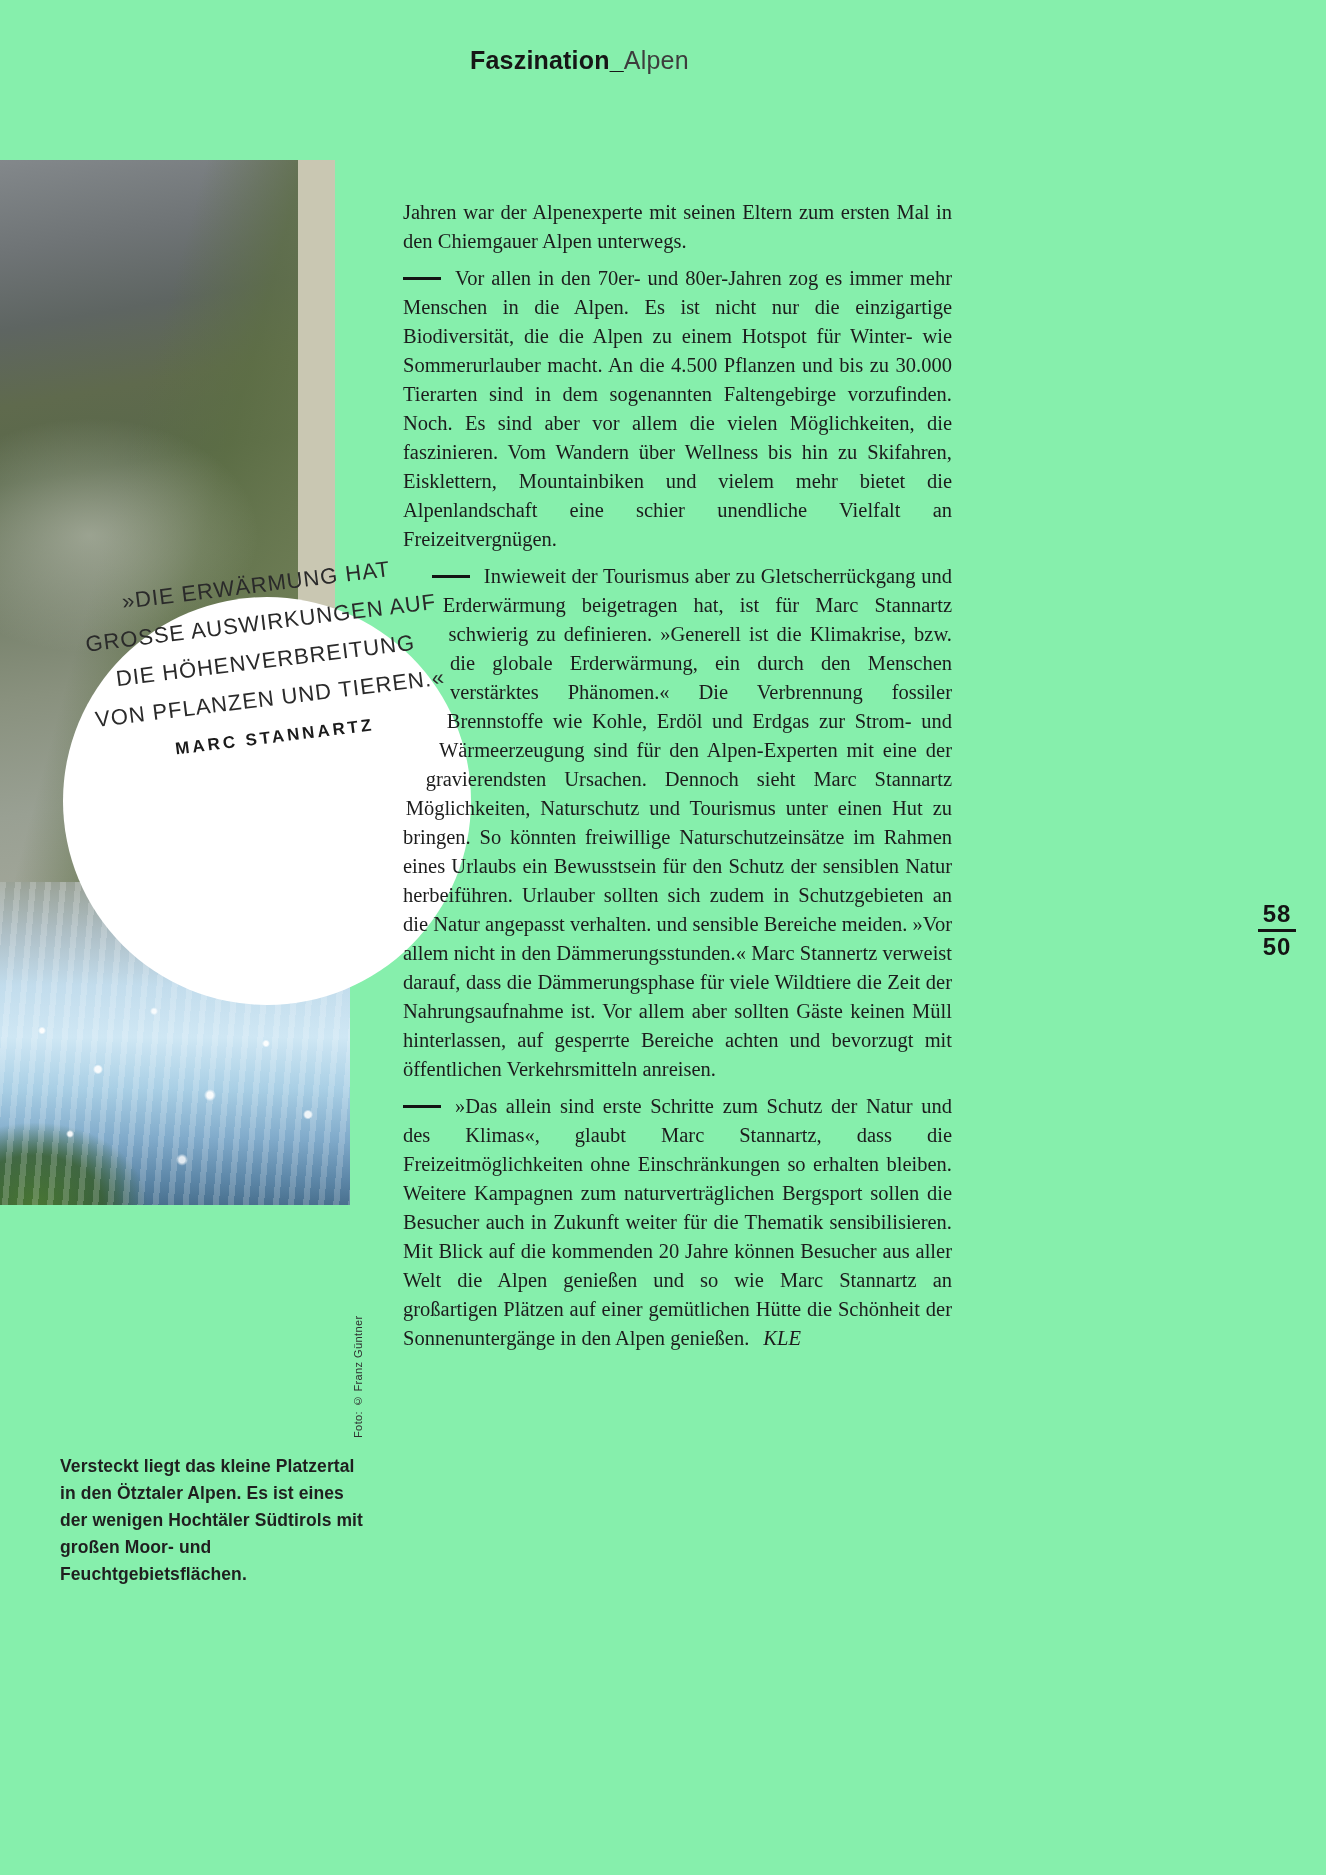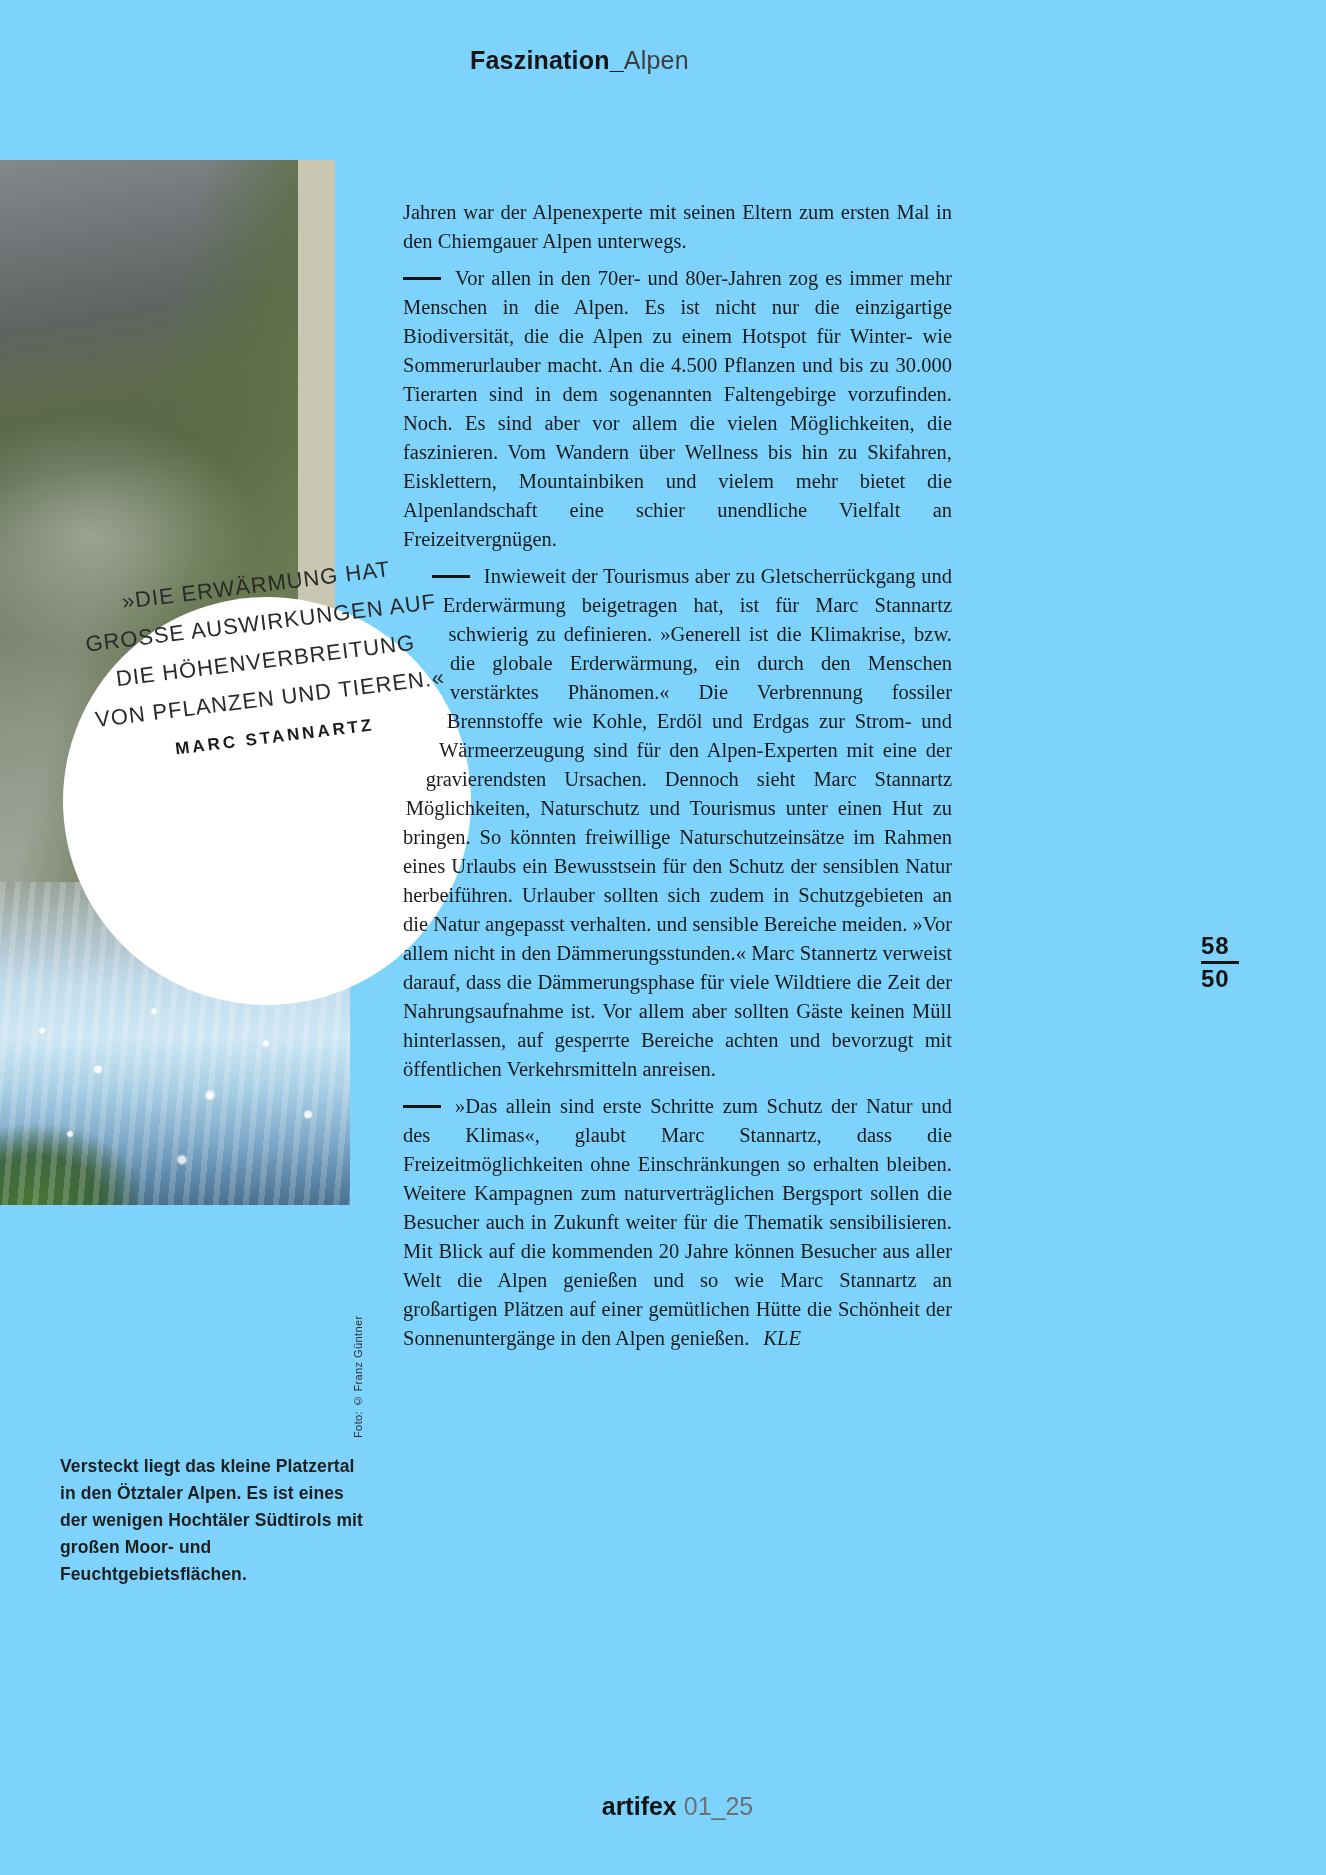--- a/index.html
+++ b/index.html
@@ -1,17 +1,17 @@
 <!DOCTYPE html>
 <html lang="de"><head>
 <meta charset="utf-8">
 <style>
   html,body{margin:0;padding:0;}
   body{width:1326px;height:1875px;background:#ffffff;font-family:"Liberation Sans",sans-serif;}
-  .page{position:relative;width:1326px;height:1875px;background:#7dd3fc;overflow:hidden;}
+  .page{position:relative;width:1326px;height:1875px;background:#86efac;overflow:hidden;}
 
   
   .header{position:absolute;left:470px;top:46px;font-size:25px;letter-spacing:.2px;}
   .header .bold{font-weight:700;color:#161616;}
   .header .light{font-weight:400;color:#3d3d3d;}
 
   
   .photo-top{position:absolute;left:0;top:160px;width:298px;height:722px;
     background:
       radial-gradient(ellipse 260px 180px at 30% 52%, rgba(196,200,188,.55), rgba(196,200,188,0) 65%),
@@ -53,22 +53,22 @@
   
   .article{position:absolute;left:395px;top:190px;width:565px;
     font-family:"Liberation Serif",serif;font-size:20.5px;line-height:29px;color:#1c1c1c;
     text-align:justify;hyphens:auto;-webkit-hyphens:auto;}
   .article p{margin:8px;}
   .pdash{display:inline-block;width:38px;height:3px;background:#141414;margin-right:14px;vertical-align:5px;}
   .circle-spacer{float:left;width:56px;height:236px;shape-outside:circle(190px at -135px 110px);}
   .initials{font-style:italic;margin-left:14px;}
 
   
-  .pagenums{position:absolute;left:1201px;top:901px;width:38px;
-    font-size:24px;font-weight:700;color:#141414;line-height:26px;letter-spacing:1px;margin-top:32px;}
+  .pagenums{position:absolute;left:1258px;top:901px;width:38px;text-align:center;
+    font-size:24px;font-weight:700;color:#141414;line-height:26px;letter-spacing:1px;}
   .pagenums .rule{height:0;border-top:3px solid #141414;margin:2px 0;}
 
   
   .caption{position:absolute;left:60px;top:1453px;width:312px;
     font-size:17.5px;font-weight:700;line-height:27px;color:#1f1f1f;letter-spacing:.1px;}
 
   
   .footer{position:absolute;left:395px;top:1792px;width:565px;text-align:center;font-size:25px;}
   .footer .brand{font-weight:700;color:#141414;}
   .footer .issue{font-weight:400;color:#6f6f6f;}
@@ -108,18 +108,14 @@
   </div>
 
   <div class="pagenums">
     <div>58</div>
     <div class="rule"></div>
     <div>50</div>
   </div>
 
   <div class="caption">Versteckt liegt das kleine Platzertal in den Ötztaler Alpen. Es ist eines der wenigen Hochtäler Südtirols mit großen Moor- und Feuchtgebietsflächen.</div>
 
-  <div class="footer">
-    <span class="brand">artifex</span>
-    <span class="issue">01_25</span>
-  </div>
 
 </div>
 
 </body></html>

